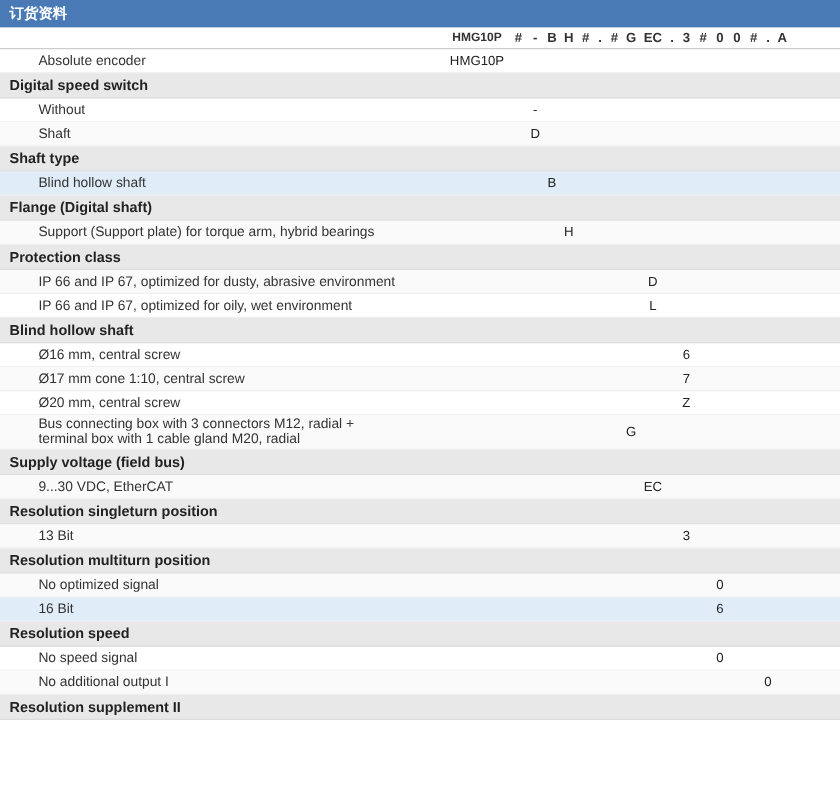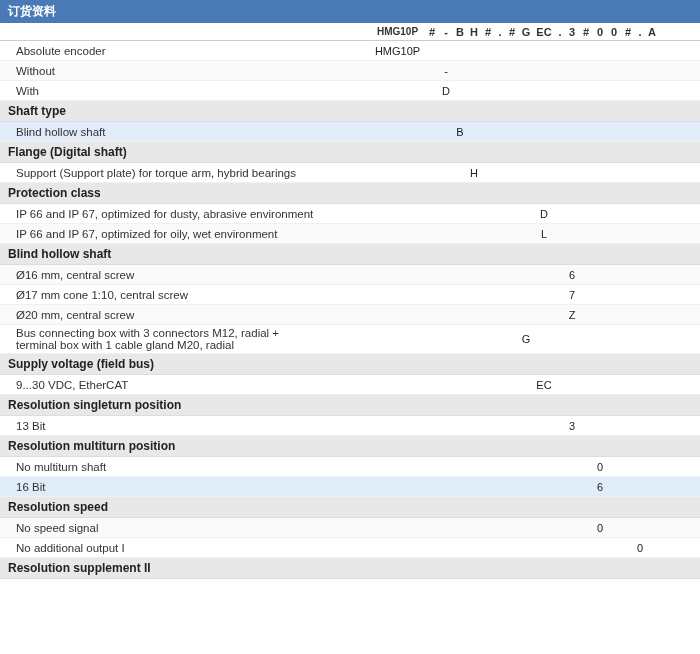--- a/index.html
+++ b/index.html
@@ -30,21 +30,21 @@
       display: flex;
       flex-direction: row;
       border-bottom: 1px solid #f0f0f0;
       padding: 2px 0;
       align-items: center;
       min-height: 20px;
     }
     .row:nth-child(even) { background: #fafafa; }
     .row .label-col {
       flex: 0 0 370px;
-      padding-left: 16px;
+      padding-left: 32px;
       color: #333;
       font-size: 11.5px;
     }
     .highlight-row {
       background: #e0ecf8 !important;
     }
   </style>
 </head>
 <body>
 
@@ -91,20 +91,21 @@
         <div style="flex: 0 0 10px; text-align: center; font-size: 11px;"></div>
         <div style="flex: 0 0 14px; text-align: center; font-size: 11px;"></div>
         <div style="flex: 0 0 14px; text-align: center; font-size: 11px;"></div>
         <div style="flex: 0 0 14px; text-align: center; font-size: 11px;"></div>
         <div style="flex: 0 0 14px; text-align: center; font-size: 11px;"></div>
         <div style="flex: 0 0 14px; text-align: center; font-size: 11px;"></div>
         <div style="flex: 0 0 10px; text-align: center; font-size: 11px;"></div>
         <div style="flex: 0 0 14px; text-align: center; font-size: 11px;"></div>
       </div>
     </div>
+    <div class="section-header">Digital speed switch</div>
     <div class="row">
       <div class="label-col" style="white-space: pre-line;">Without</div>
       <div style="flex: 1 1 0%; display: flex; flex-direction: row; position: relative;">
         <div style="flex: 0 0 55px; text-align: center; font-size: 11px;"></div>
         <div style="flex: 0 0 14px; text-align: center; font-size: 11px;"></div>
         <div style="flex: 0 0 14px; text-align: center; font-size: 11px; font-weight: normal;">-</div>
         <div style="flex: 0 0 14px; text-align: center; font-size: 11px;"></div>
         <div style="flex: 0 0 14px; text-align: center; font-size: 11px;"></div>
         <div style="flex: 0 0 14px; text-align: center; font-size: 11px;"></div>
         <div style="flex: 0 0 10px; text-align: center; font-size: 11px;"></div>
@@ -115,21 +116,21 @@
         <div style="flex: 0 0 14px; text-align: center; font-size: 11px;"></div>
         <div style="flex: 0 0 14px; text-align: center; font-size: 11px;"></div>
         <div style="flex: 0 0 14px; text-align: center; font-size: 11px;"></div>
         <div style="flex: 0 0 14px; text-align: center; font-size: 11px;"></div>
         <div style="flex: 0 0 14px; text-align: center; font-size: 11px;"></div>
         <div style="flex: 0 0 10px; text-align: center; font-size: 11px;"></div>
         <div style="flex: 0 0 14px; text-align: center; font-size: 11px;"></div>
       </div>
     </div>
     <div class="row">
-      <div class="label-col" style="white-space: pre-line;">With</div>
+      <div class="label-col" style="white-space: pre-line;">Shaft</div>
       <div style="flex: 1 1 0%; display: flex; flex-direction: row; position: relative;">
         <div style="flex: 0 0 55px; text-align: center; font-size: 11px;"></div>
         <div style="flex: 0 0 14px; text-align: center; font-size: 11px;"></div>
         <div style="flex: 0 0 14px; text-align: center; font-size: 11px; font-weight: normal;">D</div>
         <div style="flex: 0 0 14px; text-align: center; font-size: 11px;"></div>
         <div style="flex: 0 0 14px; text-align: center; font-size: 11px;"></div>
         <div style="flex: 0 0 14px; text-align: center; font-size: 11px;"></div>
         <div style="flex: 0 0 10px; text-align: center; font-size: 11px;"></div>
         <div style="flex: 0 0 14px; text-align: center; font-size: 11px;"></div>
         <div style="flex: 0 0 14px; text-align: center; font-size: 11px;"></div>
@@ -376,21 +377,21 @@
         <div style="flex: 0 0 14px; text-align: center; font-size: 11px;"></div>
         <div style="flex: 0 0 14px; text-align: center; font-size: 11px;"></div>
         <div style="flex: 0 0 14px; text-align: center; font-size: 11px;"></div>
         <div style="flex: 0 0 14px; text-align: center; font-size: 11px;"></div>
         <div style="flex: 0 0 10px; text-align: center; font-size: 11px;"></div>
         <div style="flex: 0 0 14px; text-align: center; font-size: 11px;"></div>
       </div>
     </div>
     <div class="section-header">Resolution multiturn position</div>
     <div class="row">
-      <div class="label-col" style="white-space: pre-line;">No multiturn shaft</div>
+      <div class="label-col" style="white-space: pre-line;">No optimized signal</div>
       <div style="flex: 1 1 0%; display: flex; flex-direction: row; position: relative;">
         <div style="flex: 0 0 55px; text-align: center; font-size: 11px;"></div>
         <div style="flex: 0 0 14px; text-align: center; font-size: 11px;"></div>
         <div style="flex: 0 0 14px; text-align: center; font-size: 11px;"></div>
         <div style="flex: 0 0 14px; text-align: center; font-size: 11px;"></div>
         <div style="flex: 0 0 14px; text-align: center; font-size: 11px;"></div>
         <div style="flex: 0 0 14px; text-align: center; font-size: 11px;"></div>
         <div style="flex: 0 0 10px; text-align: center; font-size: 11px;"></div>
         <div style="flex: 0 0 14px; text-align: center; font-size: 11px;"></div>
         <div style="flex: 0 0 14px; text-align: center; font-size: 11px;"></div>

